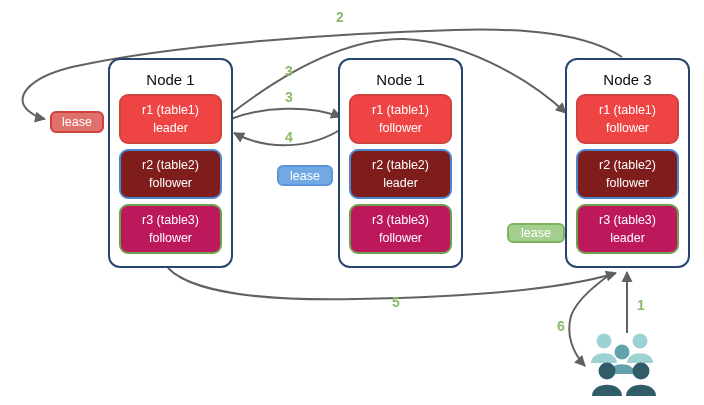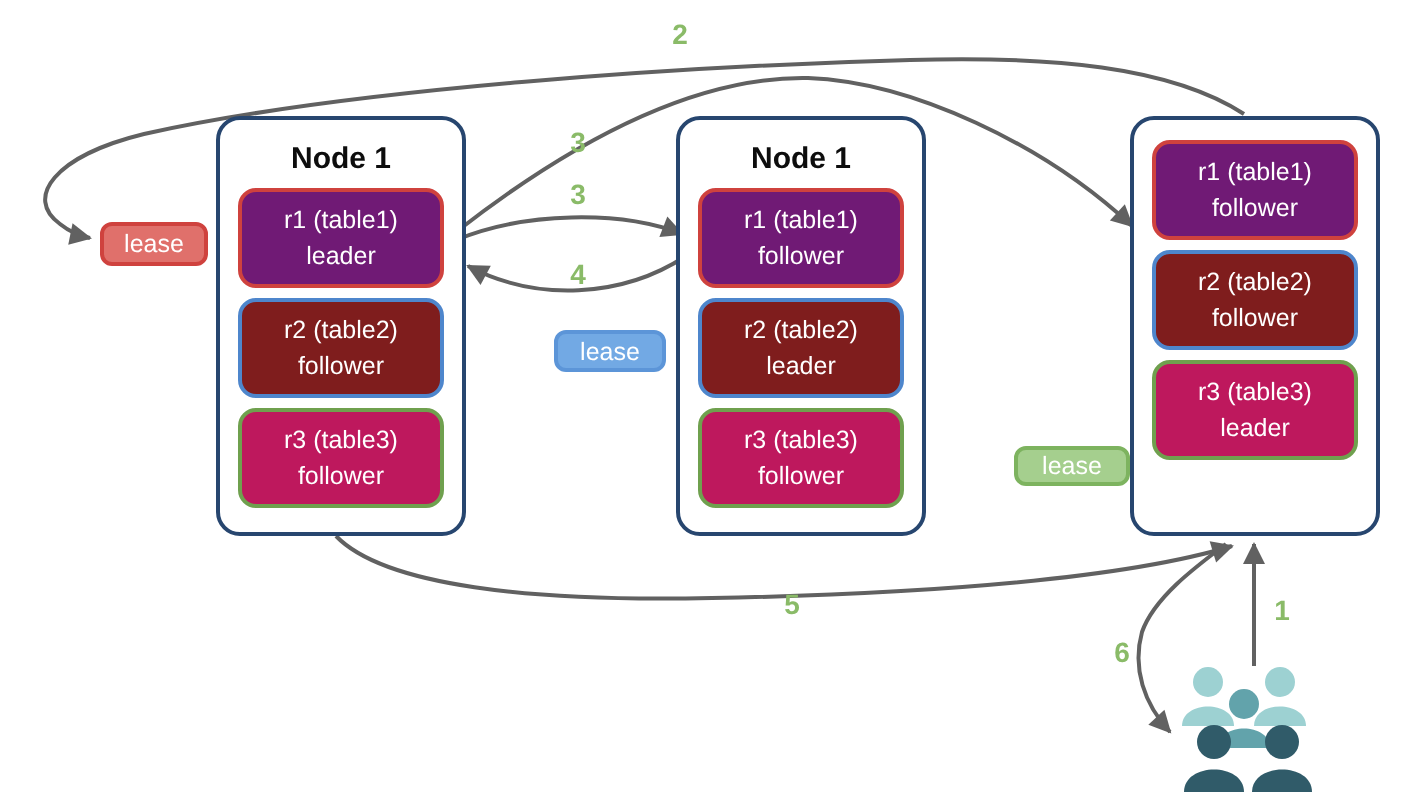--- a/index.html
+++ b/index.html
@@ -6,29 +6,29 @@
   .canvas{
     position:relative;width:704px;height:405px;background:#ffffff;overflow:hidden;
     font-family:"Liberation Sans", sans-serif;
   }
   svg.edges{position:absolute;left:0;top:0;width:704px;height:405px;}
   .node{
     position:absolute;top:58px;width:125px;height:210px;background:#ffffff;
     border:2px solid #27466F;border-radius:12px;box-sizing:border-box;
   }
   .node-title{
-    text-align:center;padding-top:11px;font-size:15px;font-weight:bold;color:#0d0d0d;height:18px;
+    text-align:center;padding-top:11px;font-size:15px;font-weight:normal;color:#0d0d0d;height:18px;
   }
   .replica{
     margin:5px 9px 0 9px;height:50px;border-radius:9px;border:2px solid;
     box-sizing:border-box;display:flex;flex-direction:column;align-items:center;justify-content:center;
     color:#ffffff;font-size:12.5px;line-height:1.45;text-align:center;
   }
   .replica:first-of-type{margin-top:10px;}
-  .replica.red  {background:#701a75;border-color:#CF423E;}
+  .replica.red  {background:#ef4444;border-color:#CF423E;}
   .replica.blue {background:#7f1d1d;border-color:#4E86CC;}
   .replica.green{background:#be185d;border-color:#6FA04E;}
   .lease{
     position:absolute;box-sizing:border-box;border:2px solid;border-radius:6px;
     display:flex;align-items:center;justify-content:center;color:#ffffff;font-size:12.5px;
   }
   .lease.red  {left:50px; top:111px;width:54px;height:22px;background:#E0706B;border-color:#CF423E;}
   .lease.blue {left:277px;top:165px;width:56px;height:21px;background:#72A9E4;border-color:#5C95D8;}
   .lease.green{left:507px;top:223px;width:58px;height:20px;background:#A5CF8E;border-color:#7DB35F;}
   .step{
@@ -85,20 +85,21 @@
       <span>r2 (table2)</span>
       <span>leader</span>
     </div>
     <div class="replica green">
       <span>r3 (table3)</span>
       <span>follower</span>
     </div>
   </div>
 
   <div class="node" style="left:565px">
+    <div class="node-title">Node 3</div>
     <div class="replica red">
       <span>r1 (table1)</span>
       <span>follower</span>
     </div>
     <div class="replica blue">
       <span>r2 (table2)</span>
       <span>follower</span>
     </div>
     <div class="replica green">
       <span>r3 (table3)</span>

